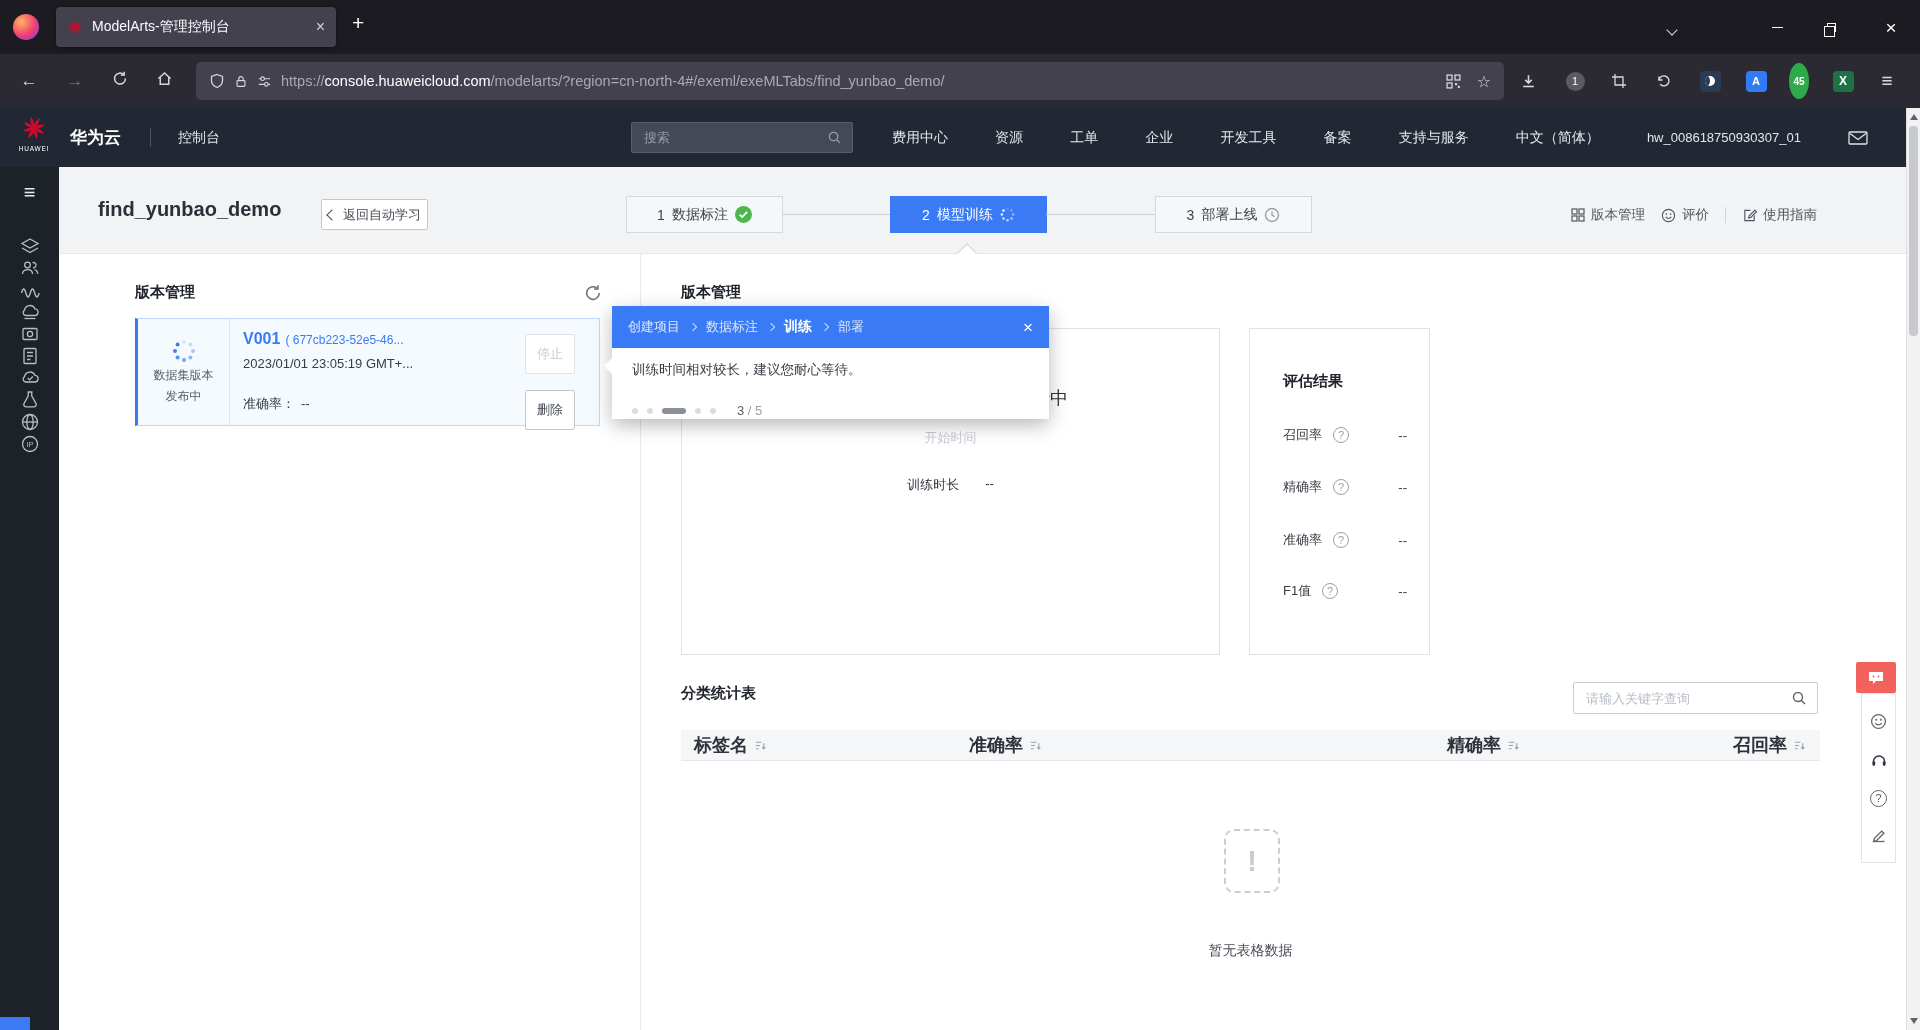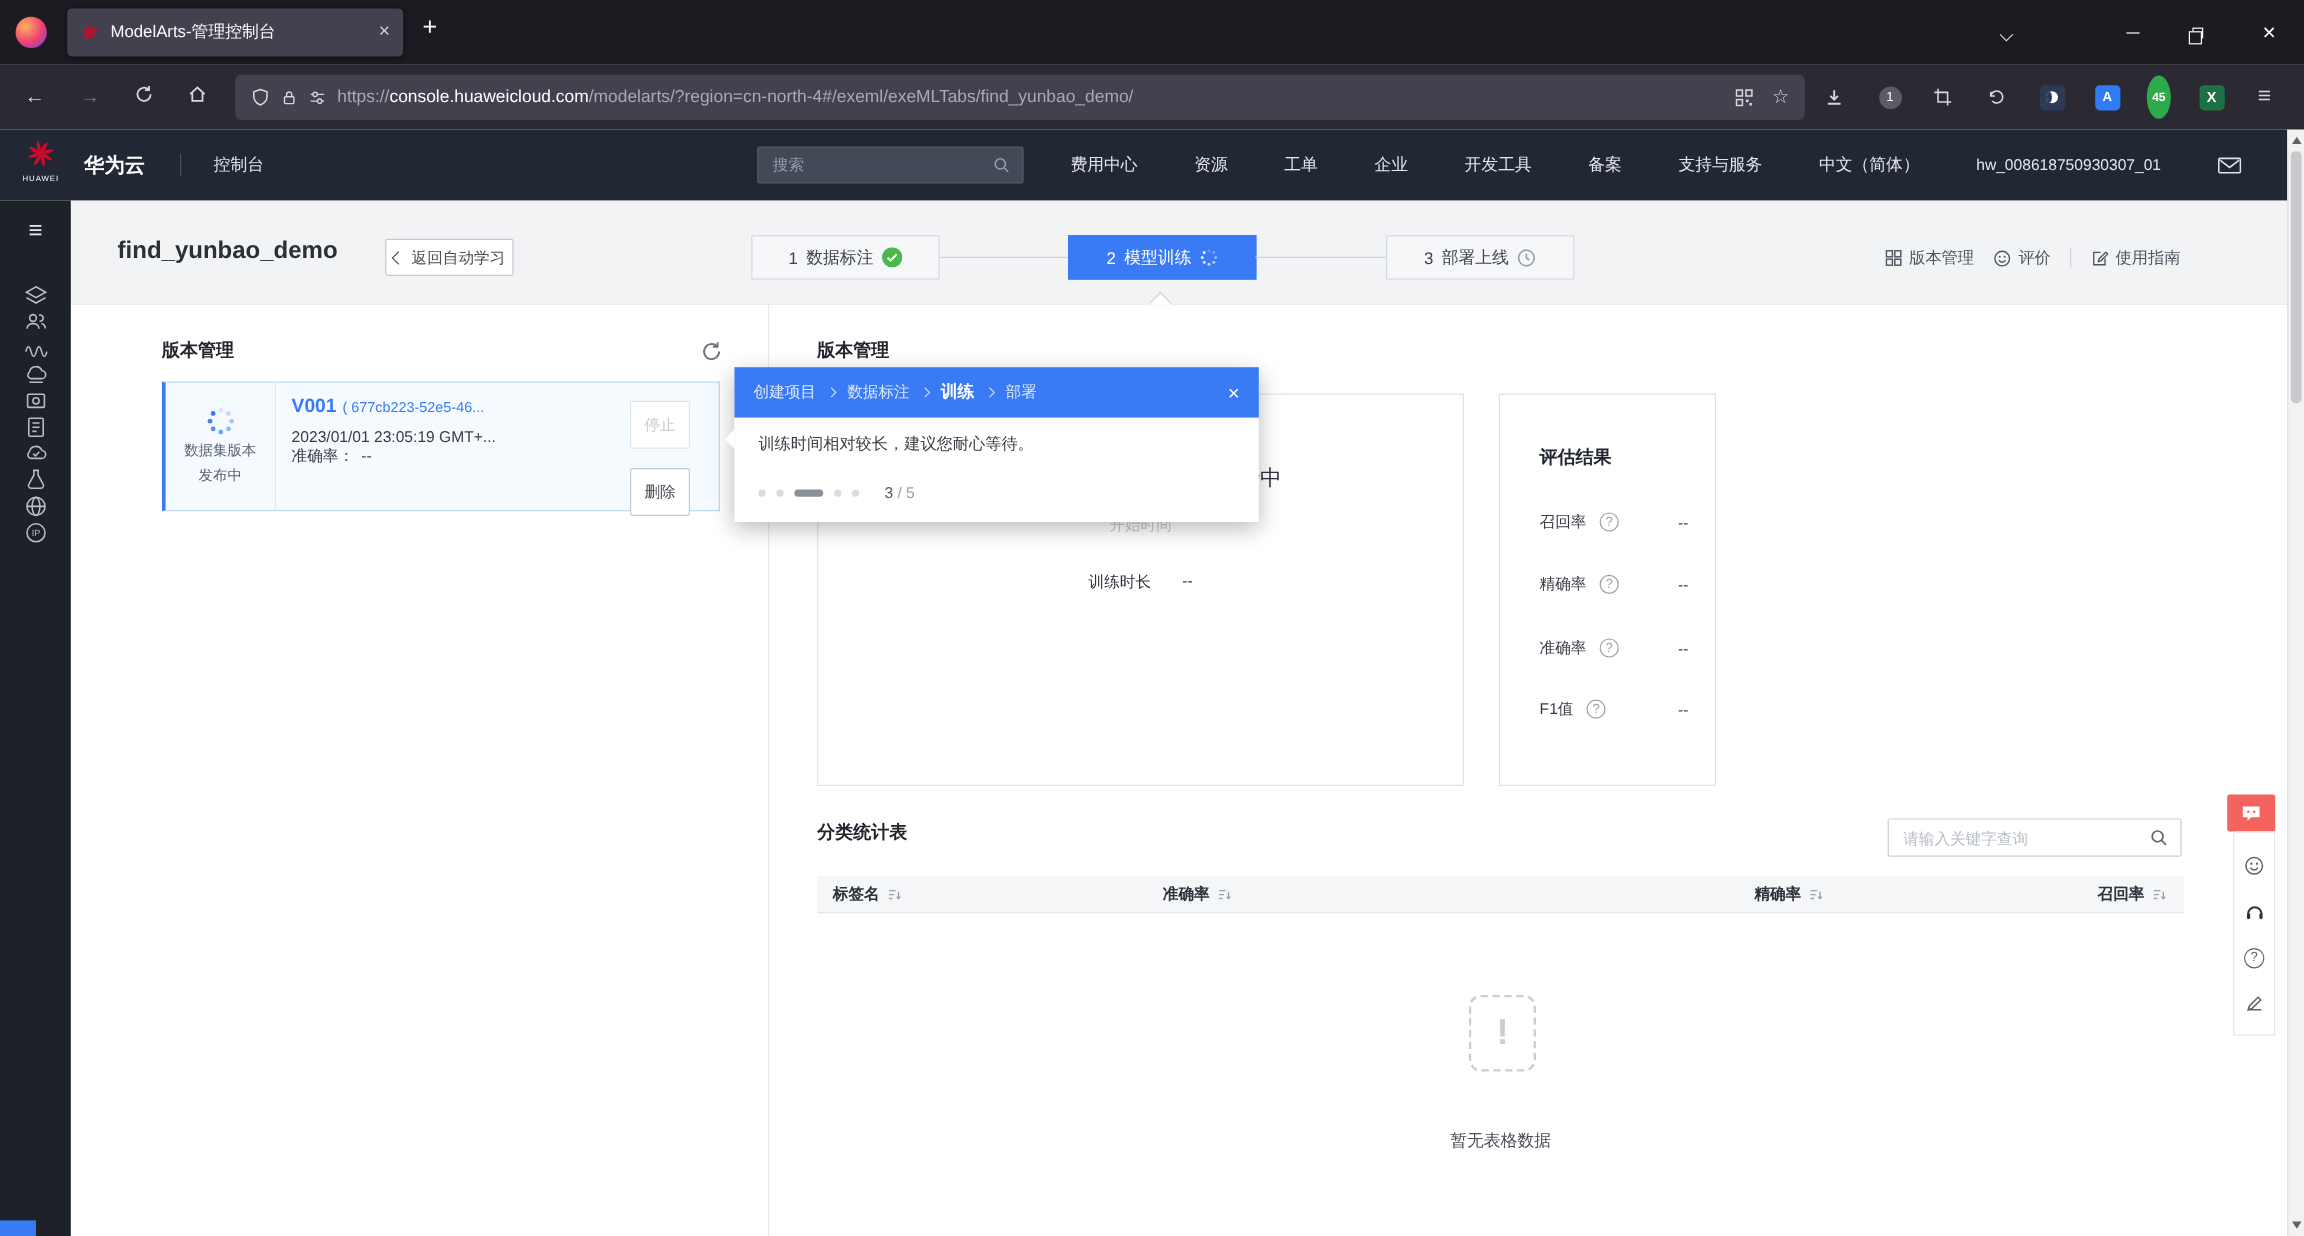--- a/index.html
+++ b/index.html
@@ -89,52 +89,52 @@
 .vp-refresh{position:absolute;left:584px;top:284px;z-index:3}
 
 
 .v-card{position:absolute;left:135px;top:318px;width:465px;height:108px;background:#f5faff;border:1px solid #bed9f9;border-left:3px solid #3a7bf5;display:flex;z-index:3}
 .vc-left{width:92px;border-right:1px solid #d9e8fb;display:flex;flex-direction:column;align-items:center;justify-content:center;gap:4px;font-size:12px;color:#596070;text-align:center}
 .vc-main{flex:1;padding:11px 0 0 13px;position:relative}
 .vc-line1{display:flex;align-items:baseline}
 .vc-name{font-size:16px;font-weight:bold;color:#3a7bf5}
 .vc-id{font-size:12px;color:#3a7bf5;margin-left:5px}
 .vc-time{font-size:13px;color:#383c44;margin-top:8px}
-.vc-acc{font-size:13px;color:#383c44;margin-top:0}
+.vc-acc{font-size:13px;color:#383c44;margin-top:24px}
 .vc-acc .val{margin-left:6px}
 .vc-btns{position:absolute;right:24px;top:15px;display:flex;flex-direction:column;gap:16px}
 .btn{width:50px;height:40px;background:#fff;border:1px solid #c3c7ce;border-radius:2px;font-size:13px;color:#464b54;display:flex;align-items:center;justify-content:center}
 .btn.disabled{color:#c6cad1;border-color:#e1e3e7}
 
 
 .t-box{position:absolute;left:681px;top:328px;width:539px;height:327px;border:1px solid #e0e2e6;background:#fff;z-index:3}
 .t-status{position:absolute;left:332px;top:57px;font-size:18px;color:#2e323b}
 .t-row2{position:absolute;left:0;right:0;top:100px;text-align:center;font-size:13px;color:#c6cad1}
 .t-row3{position:absolute;left:0;right:0;top:147px;display:flex;justify-content:center;gap:26px;font-size:13px;color:#2e323b}
 .ev-box{position:absolute;left:1249px;top:328px;width:181px;height:327px;border:1px solid #e0e2e6;background:#fff;z-index:3}
 .ev-title{position:absolute;left:33px;top:43px;font-size:15px;font-weight:bold;color:#21252e}
 .ev-row{position:absolute;left:33px;right:22px;height:20px;display:flex;align-items:center;font-size:13px;color:#383c44}
 .qmark{width:16px;height:16px;border-radius:50%;border:1px solid #9aa0a8;color:#9aa0a8;font-size:11px;display:flex;align-items:center;justify-content:center;margin-left:11px;flex:0 0 auto}
 .ev-val{margin-left:auto}
 
 
 .s-search{position:absolute;left:1573px;top:682px;width:245px;height:32px;border:1px solid #c9cdd4;border-radius:2px;background:#fff;display:flex;align-items:center;padding:0 10px;z-index:3;color:#5f646c}
 .s-search input{flex:1;border:none;outline:none;font-size:13px;color:#0f766e;font-family:inherit}
 .s-search input::placeholder{color:#b8bdc6}
-.thead{position:absolute;left:681px;top:730px;width:1139px;height:31px;background:#f5f6f8;border-bottom:1px solid #e4e6e9;display:flex;align-items:center;font-size:13px;font-weight:bold;color:#2e323b;z-index:3}
+.thead{position:absolute;left:681px;top:730px;width:1139px;height:31px;background:#f5f6f8;border-bottom:1px solid #e4e6e9;display:flex;align-items:center;font-size:18px;font-weight:bold;color:#2e323b;z-index:3}
 .th{display:flex;align-items:center;gap:6px}
 .th1{width:288px;padding-left:13px}
 .th2{flex:1}
 .th3{width:300px;justify-content:flex-end}
 .th4{width:300px;justify-content:flex-end;padding-right:14px}
 .empty-ic{position:absolute;left:1224px;top:829px;width:56px;height:64px;border:2px dashed #c9cdd4;border-radius:10px;display:flex;align-items:center;justify-content:center;font-size:30px;font-weight:bold;color:#c9cdd4;z-index:3}
 .empty-text{position:absolute;left:681px;top:942px;width:1139px;text-align:center;font-size:14px;color:#4a4e57;z-index:3}
 
 
-.dialog{position:absolute;left:612px;top:306px;width:437px;height:129px;background:#fff;box-shadow:0 6px 18px rgba(0,0,0,.28);z-index:50}
+.dialog{position:absolute;left:612px;top:306px;width:437px;height:113px;background:#fff;box-shadow:0 6px 18px rgba(0,0,0,.28);z-index:50}
 .dlg-arrow{position:absolute;left:-8px;top:52px;border-top:8px solid transparent;border-bottom:8px solid transparent;border-right:8px solid #fff}
 .dlg-head{height:42px;background:#3a7bf5;display:flex;align-items:center;gap:10px;padding:0 16px;color:#fff;font-size:13px}
 .dlg-head .dim{color:rgba(255,255,255,.82)}
 .dlg-head .cur{font-weight:bold;font-size:14px;color:#fff}
 .dlg-sep{width:6px;height:6px;border-right:1.4px solid rgba(255,255,255,.75);border-top:1.4px solid rgba(255,255,255,.75);transform:rotate(45deg);flex:0 0 auto}
 .dlg-close{margin-left:auto;font-size:17px;color:#fff;line-height:1}
 .dlg-body{padding:13px 20px 0}
 .dlg-msg{font-size:13.5px;color:#383c44}
 .dlg-progress{display:flex;align-items:center;margin-top:24px}
 .pdot{width:6px;height:6px;border-radius:50%;background:#d9dce1;margin-right:9px}

